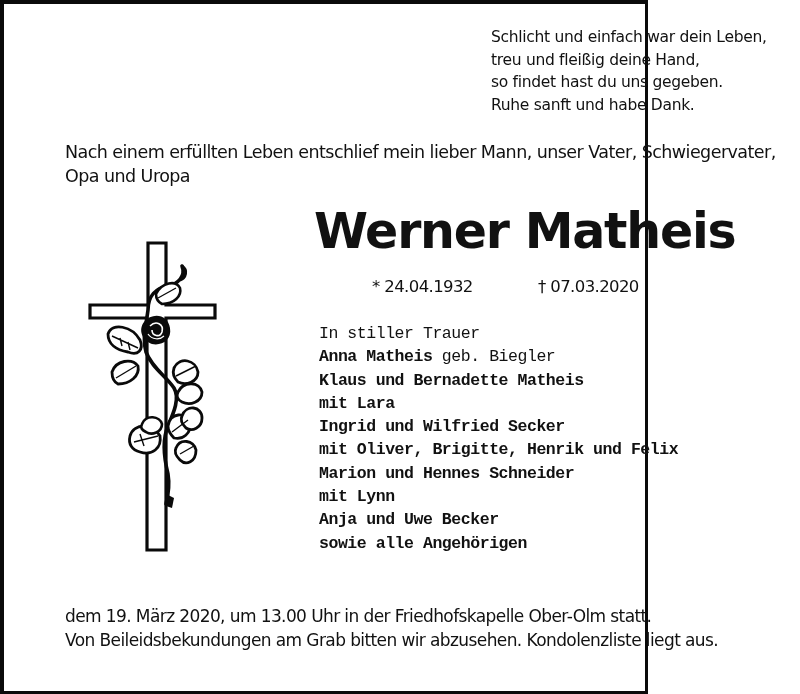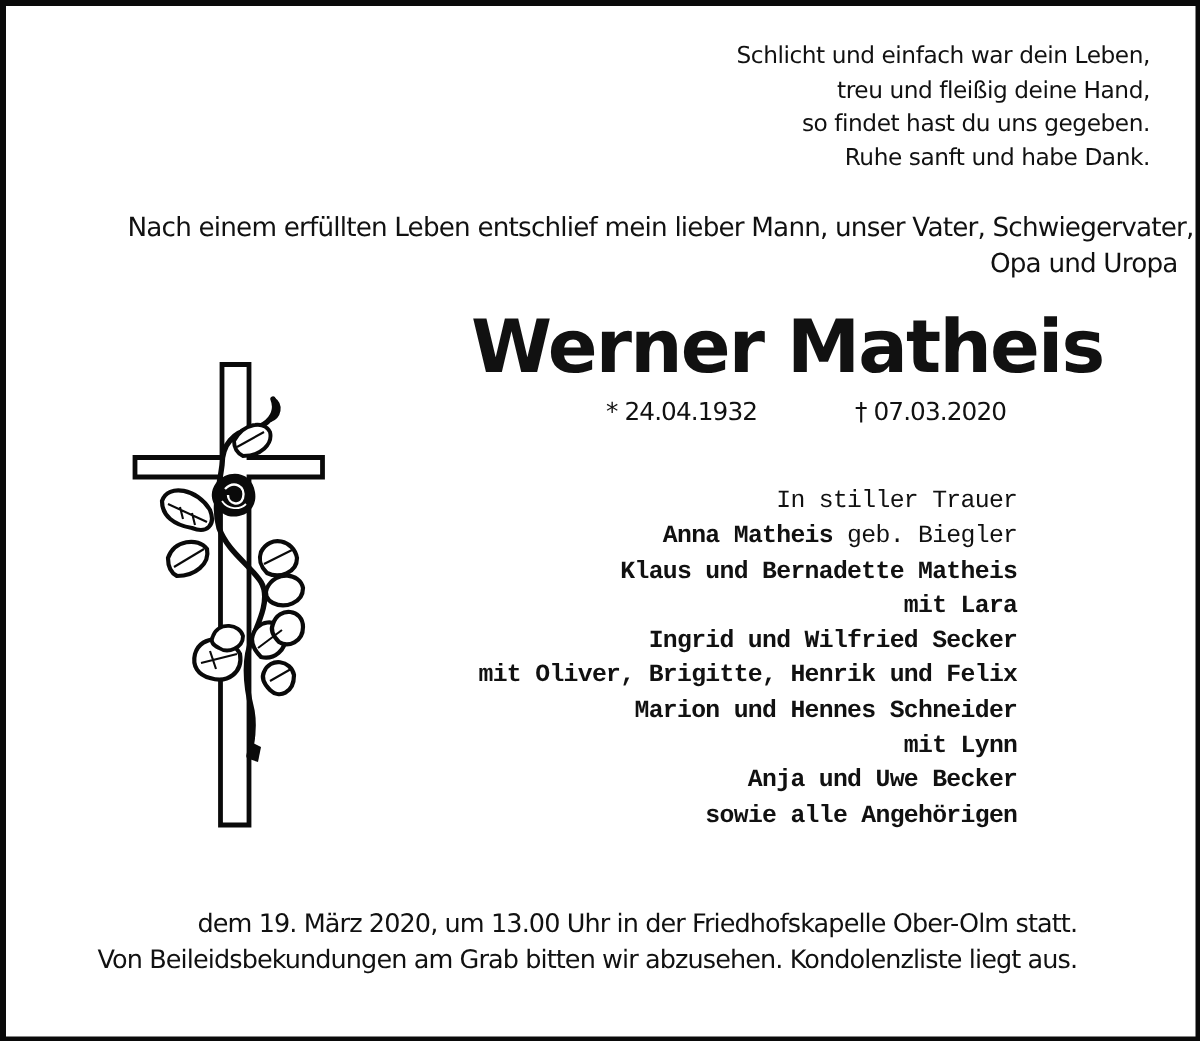--- a/index.html
+++ b/index.html
@@ -1,30 +1,30 @@
 <!DOCTYPE html>
 <html><head>
 <meta charset="utf-8">
 <style>
   html, body { margin: 0; padding: 0; background: #ffffff; }
   body { width: 800px; height: 694px; overflow: hidden; position: relative;
          font-family: "DejaVu Sans", "Liberation Sans", sans-serif; color: #111111; }
-  .frame { position: absolute; left: 0; top: 0; width: 800px; height: 694px; box-sizing: border-box;
+  .frame { position: absolute; left: 0; top: 0; width: 648px; height: 694px; box-sizing: border-box;
            border-top: 4px solid #0a0a0a; border-left: 4px solid #0a0a0a;
-           border-right: 3px solid #0a0a0a; border-bottom: 3px solid #0a0a0a; background: #fff; text-align: right; }
+           border-right: 3px solid #0a0a0a; border-bottom: 3px solid #0a0a0a; background: #fff; }
   .poem { position: absolute; left: 487px; top: 22px; font-size: 15.5px; line-height: 22.5px;
           letter-spacing: -0.3px; }
   .poem div { white-space: nowrap; }
   .intro { position: absolute; left: 61px; top: 136px; font-size: 17.5px; line-height: 24px;
            letter-spacing: -0.55px; width: 720px; }
-  .intro div { white-space: nowrap; margin-left: 20px; }
+  .intro div { white-space: nowrap; }
   .name { position: absolute; left: 310px; top: 198px; font-size: 49px; font-weight: bold;
           letter-spacing: -1.2px; line-height: 60px; white-space: nowrap; }
-  .dates { position: absolute; top: 260px; font-size: 16.5px; line-height: 22px; letter-spacing: -0.6px;
-           white-space: nowrap; margin-left: 32px; }
+  .dates { position: absolute; top: 272px; font-size: 16.5px; line-height: 22px; letter-spacing: -0.6px;
+           white-space: nowrap; }
   .birth { left: 368px; }
   .death { left: 534px; }
   .family { position: absolute; left: 315px; top: 318px; font-size: 16.5px; line-height: 23.3px;
             letter-spacing: -0.45px; font-family: Liberation Mono, monospace; }
   .family div { white-space: nowrap; }
   .b { font-weight: bold; }
   .footer { position: absolute; left: 61px; top: 601px; font-size: 17px; line-height: 23.5px;
             letter-spacing: -0.6px; }
   .footer div { white-space: nowrap; }
   .cross { position: absolute; left: 78px; top: 232px; width: 145px; height: 325px; }

